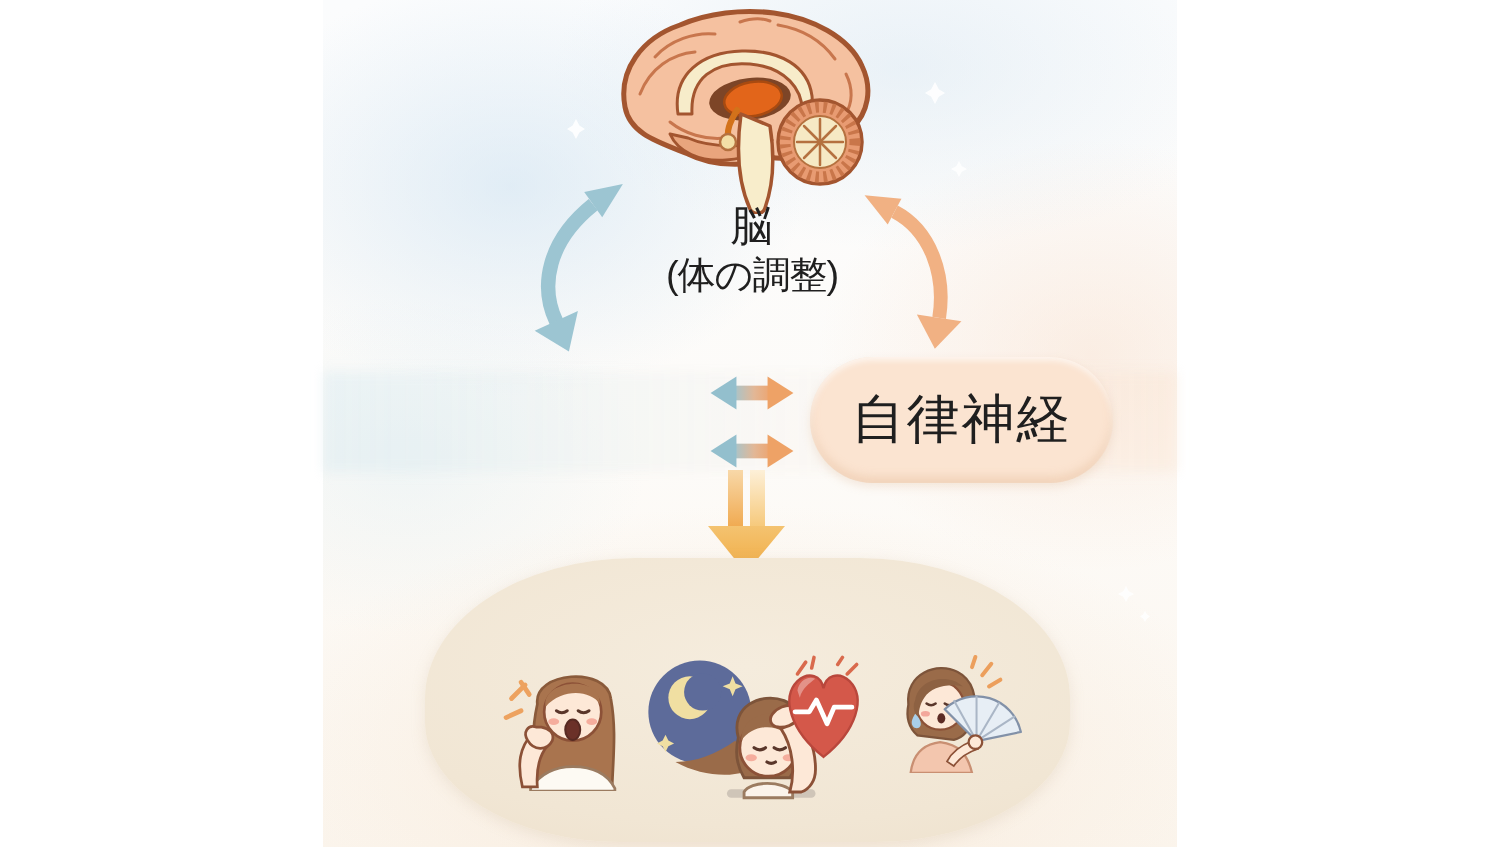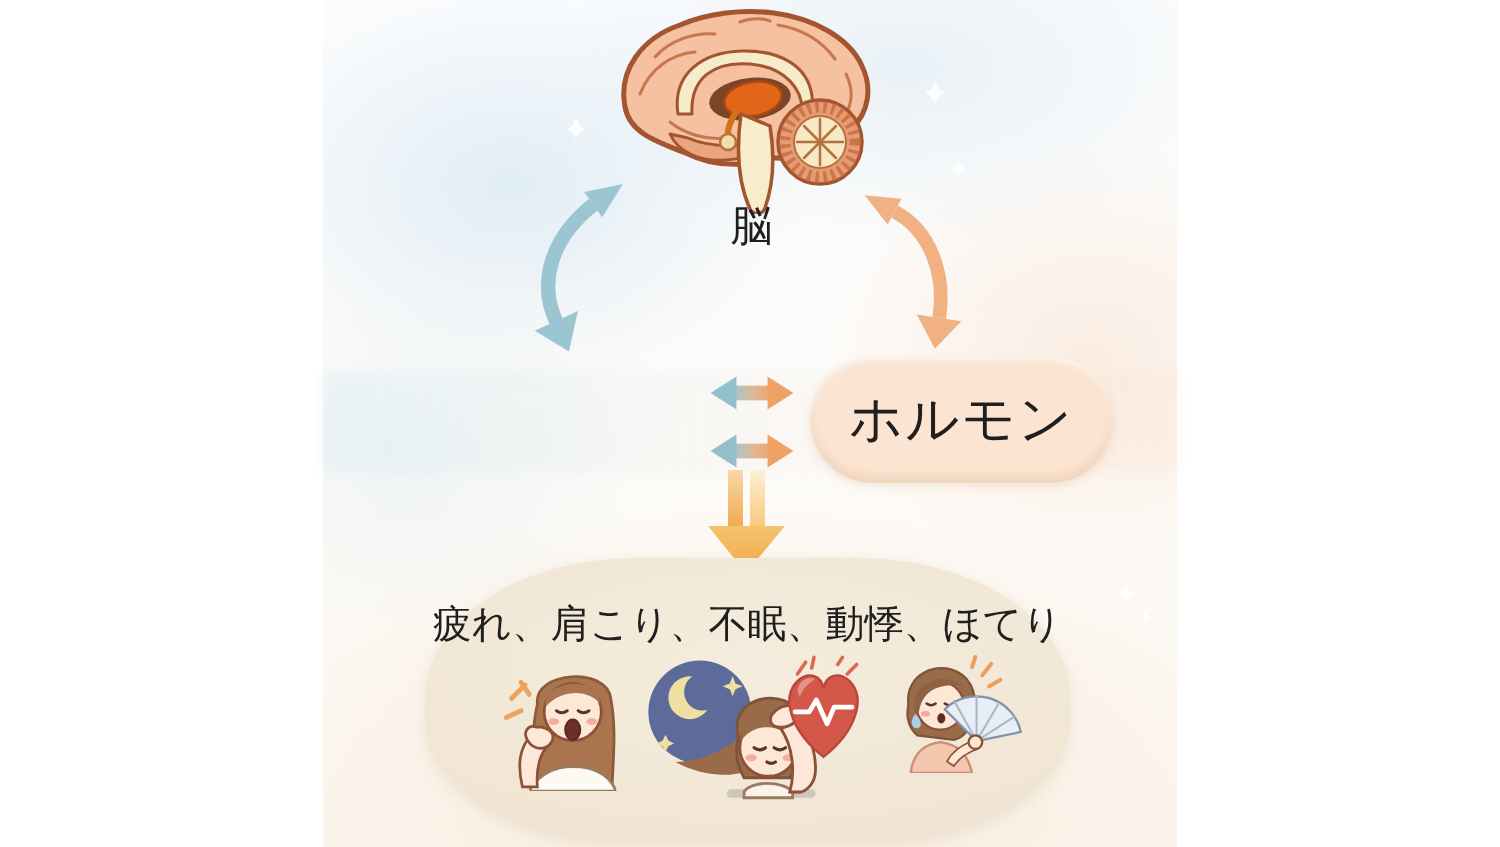--- a/index.html
+++ b/index.html
@@ -83,35 +83,36 @@
         <path d="M220 140 L236 156"></path>
           <path d="M220 140 L220 163"></path>
           <path d="M220 140 L204 156"></path>
         <path d="M220 140 L197 140"></path>
           <path d="M220 140 L204 124"></path>
       </g>
     </g>
   </svg>
 
   <div class="brain-label">脳</div>
+  <div class="brain-sublabel">(体の調整)</div>
 
   <svg class="abs" style="left:505px;top:165px;" width="135" height="200" viewBox="0 0 150 210">
     <path d="M57 168 C38 128,48 78,98 38" fill="none" stroke="var(--nerve-accent,#9cc5d2)" stroke-width="16"></path>
     <polygon points="131,15 108,52 88,24" fill="var(--nerve-accent,#9cc5d2)"></polygon>
     <polygon points="71,201 33,178 81,156" fill="var(--nerve-accent,#9cc5d2)"></polygon>
   </svg>
 
   <svg class="abs" style="left:862px;top:166px;" width="120" height="200" viewBox="0 0 140 215">
     <path d="M38 44 C80 66,98 118,90 168" fill="none" stroke="var(--hormone-accent,#f1b183)" stroke-width="16"></path>
     <polygon points="3,25 46,29 30,59" fill="var(--hormone-accent,#f1b183)"></polygon>
     <polygon points="85,204 64,164 116,172" fill="var(--hormone-accent,#f1b183)"></polygon>
   </svg>
 
   <div class="node node-hormone">
-    <span>ホルモン</span>
+    <span>自律神経</span>
   </div>
 
   <svg class="abs" style="left:708px;top:374px;" width="88" height="38" viewBox="0 0 100 44">
     <defs>
         <linearGradient id="gx1" x1="0" y1="0" x2="1" y2="0">
       <stop offset="0%" stop-color="#9fc6d2"></stop>
           <stop offset="55%" stop-color="#e2b796"></stop>
           <stop offset="100%" stop-color="#eea26b"></stop>
     </linearGradient>
       </defs>
@@ -146,21 +147,20 @@
         <stop offset="0%" stop-color="#f4c370"></stop>
           <stop offset="100%" stop-color="#f0ab43"></stop>
       </linearGradient>
     </defs>
     <rect x="26" y="0" width="15" height="58" fill="url(#gs1)"></rect>
     <rect x="48" y="0" width="15" height="58" fill="url(#gs2)"></rect>
     <polygon points="6,56 83,56 44,103" fill="url(#gh)"></polygon>
   </svg>
 
   <div class="symptom-blob"></div>
-  <div class="symptoms-label">疲れ、肩こり、不眠、動悸、ほてり</div>
 
   <svg class="abs" style="left:495px;top:655px;" width="150" height="136" viewBox="0 0 110 100">
     <g stroke="#eda25f" stroke-width="3.5" stroke-linecap="round">
       <path d="M12 32 L22 22"></path>
         <path d="M8 46 L19 41"></path>
         <path d="M19 20 L25 29"></path>
     </g>
     <path d="M31 36 C28 12,82 8,85 32 C89 54,87 72,86 96 L30 96 C27 70,27 54,31 36 Z" fill="#a9744e" stroke="#8a5a3a" stroke-width="2"></path>
     <path d="M26 98 C34 86,46 82,57 82 C70 82,82 86,88 98 L88 100 L26 100 Z" fill="#fdfaf3" stroke="#9b7b60" stroke-width="2"></path>
     <circle cx="57" cy="42" r="21" fill="#fde8d7" stroke="#8c5137" stroke-width="2"></circle>

